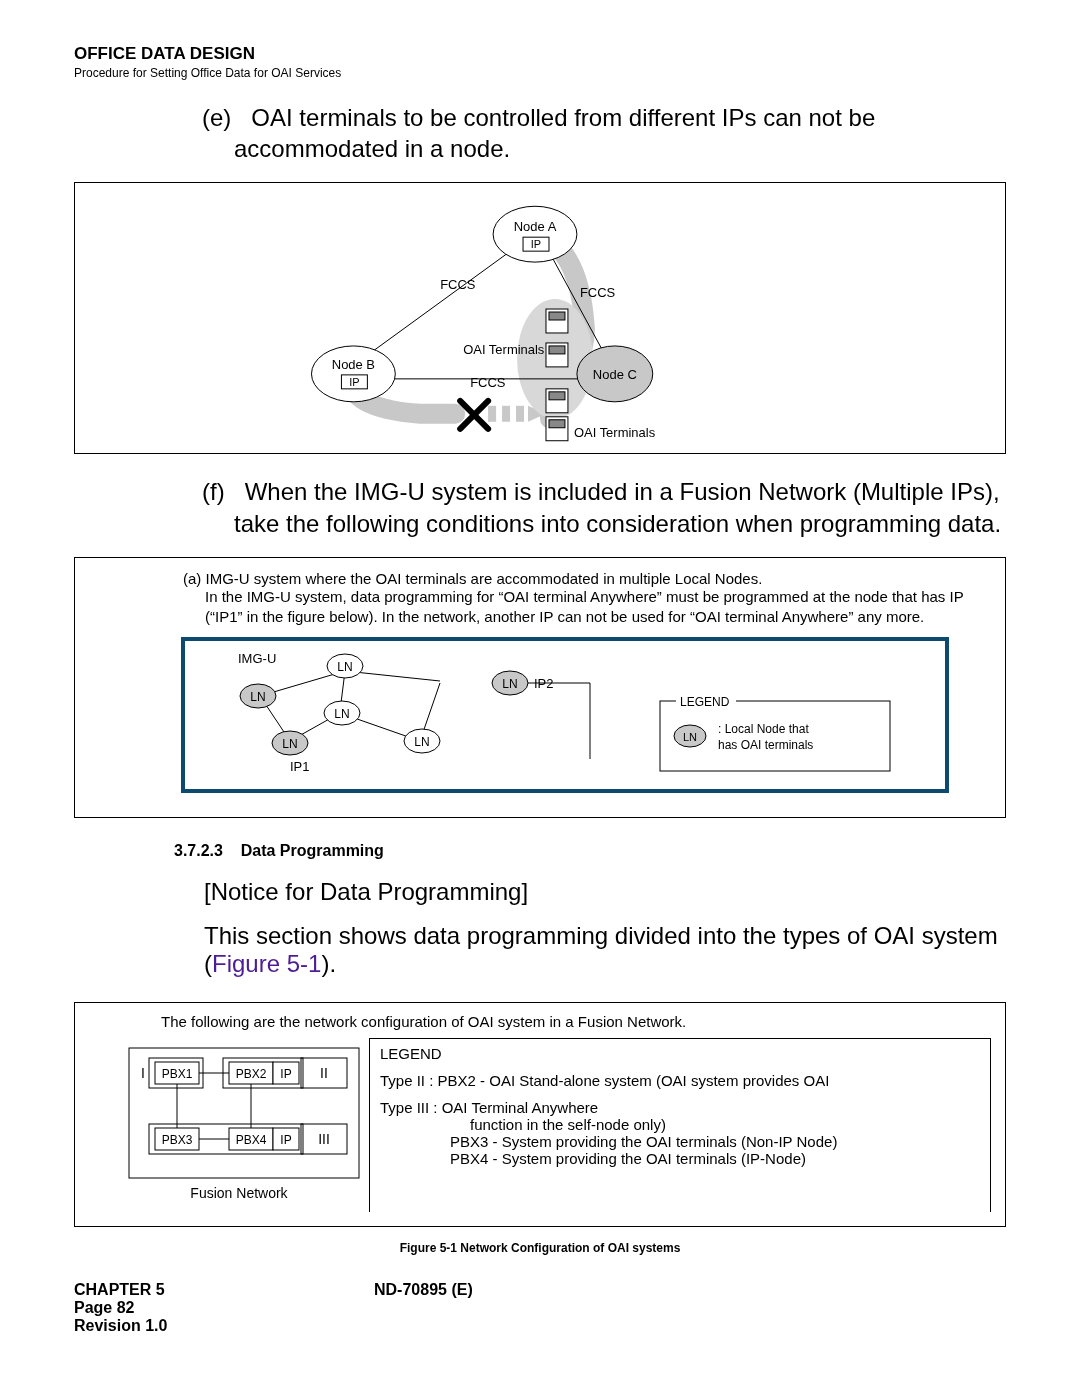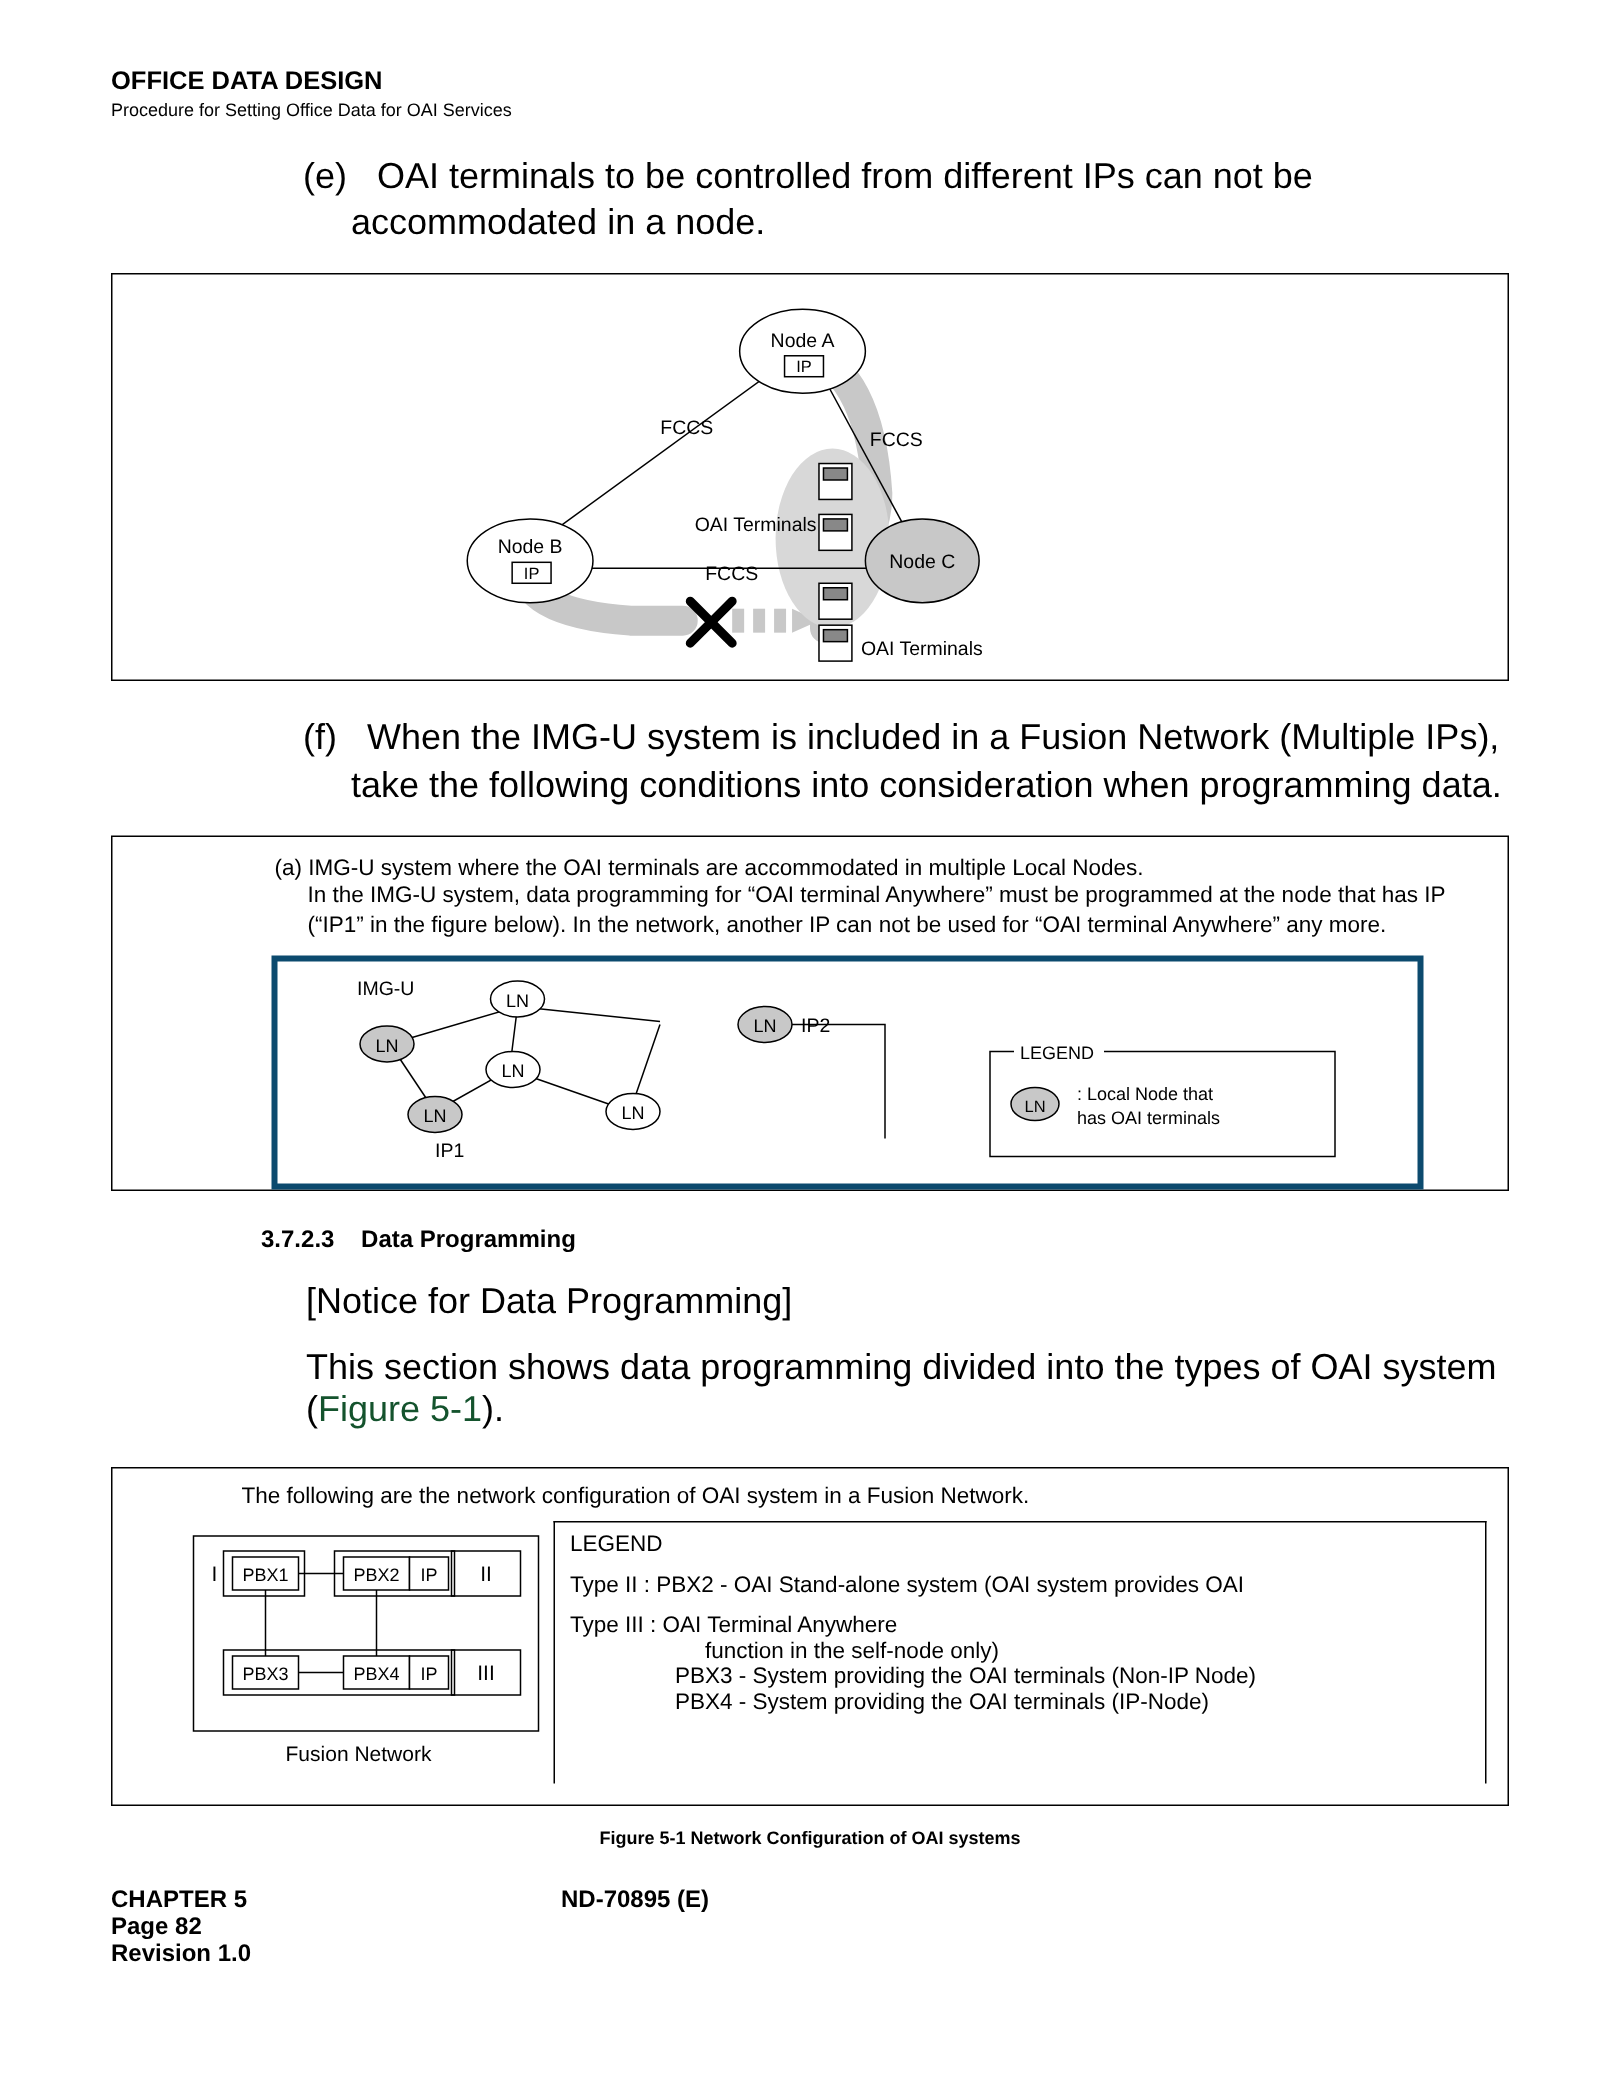--- a/index.html
+++ b/index.html
@@ -16,21 +16,21 @@
   .header-sub { font-size: 12px; margin-top: 2px; }
   .body-serif { font-family: Liberation Sans, sans-serif; font-size: 24px; }
   .item-line { margin-left: 128px; margin-top: 22px; text-indent: -32px; padding-left: 32px; line-height: 1.3; }
   .box { border: 1.5px solid #000; margin-top: 18px; padding: 6px 6px; }
   .inner-note { font-size: 15px; }
   .section-no { font-weight: bold; font-size: 16px; margin-left: 100px; margin-top: 24px; }
   .figure-caption { font-weight: bold; text-align: center; font-size: 12px; margin-top: 14px; }
   .footer { font-weight: bold; font-size: 16px; margin-top: 26px; }
   .footer-row { display: flex; }
   .footer-left { width: 300px; }
-  a.figref { color: #14532d; text-decoration: none; }
+  a.figref { color: #4c1d95; text-decoration: none; }
   svg text { font-family: Arial, Helvetica, sans-serif; }
 </style>
 </head>
 <body>
 
 <div>
   <div class="header-title">OFFICE DATA DESIGN</div>
   <div class="header-sub">Procedure for Setting Office Data for OAI Services</div>
 </div>
 
@@ -95,21 +95,21 @@
     <line x1="408" y1="212" x2="380" y2="240"></line>
   </g>
 </svg>
 </div>
 
 <div class="item-line body-serif">
   <span>(f)</span>&nbsp;&nbsp;
   <span>When the IMG-U system is included in a Fusion Network (Multiple IPs), take the following conditions into consideration when programming data.</span>
 </div>
 
-<div class="box" style="padding:12px 16px 0 16px;">
+<div class="box" style="padding:12px 16px 24px 16px;">
   <div class="inner-note" style="margin-left:92px;">
     <span>(a) IMG-U system where the OAI terminals are accommodated in multiple Local Nodes.</span>
   </div>
   <div class="inner-note" style="margin-left:114px; line-height:1.35;">In the IMG-U system, data programming for “OAI terminal Anywhere” must be programmed at the node that has IP (“IP1” in the figure below). In the network, another IP can not be used for “OAI terminal Anywhere” any more.</div>
 
   <div style="border:4px solid #0c4a6e; margin:10px 40px 0 90px; height:148px; position:relative;">
     <svg width="100%" height="100%" viewBox="0 0 750 148">
       <text x="48" y="22" font-size="13">IMG-U</text>
 
       <line x1="155" y1="30" x2="70" y2="55" stroke="#000"></line>

